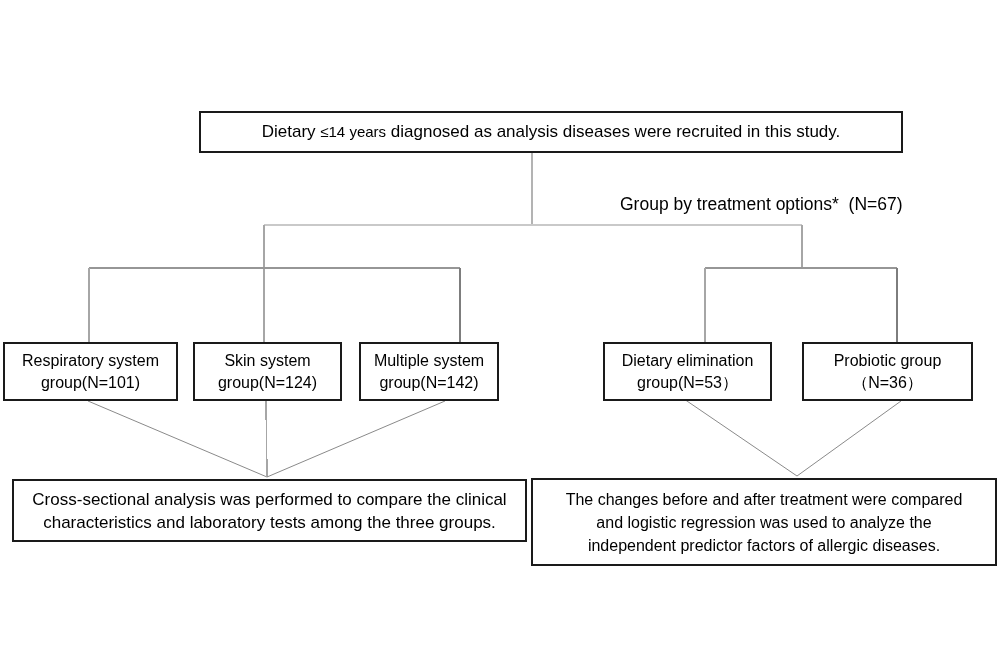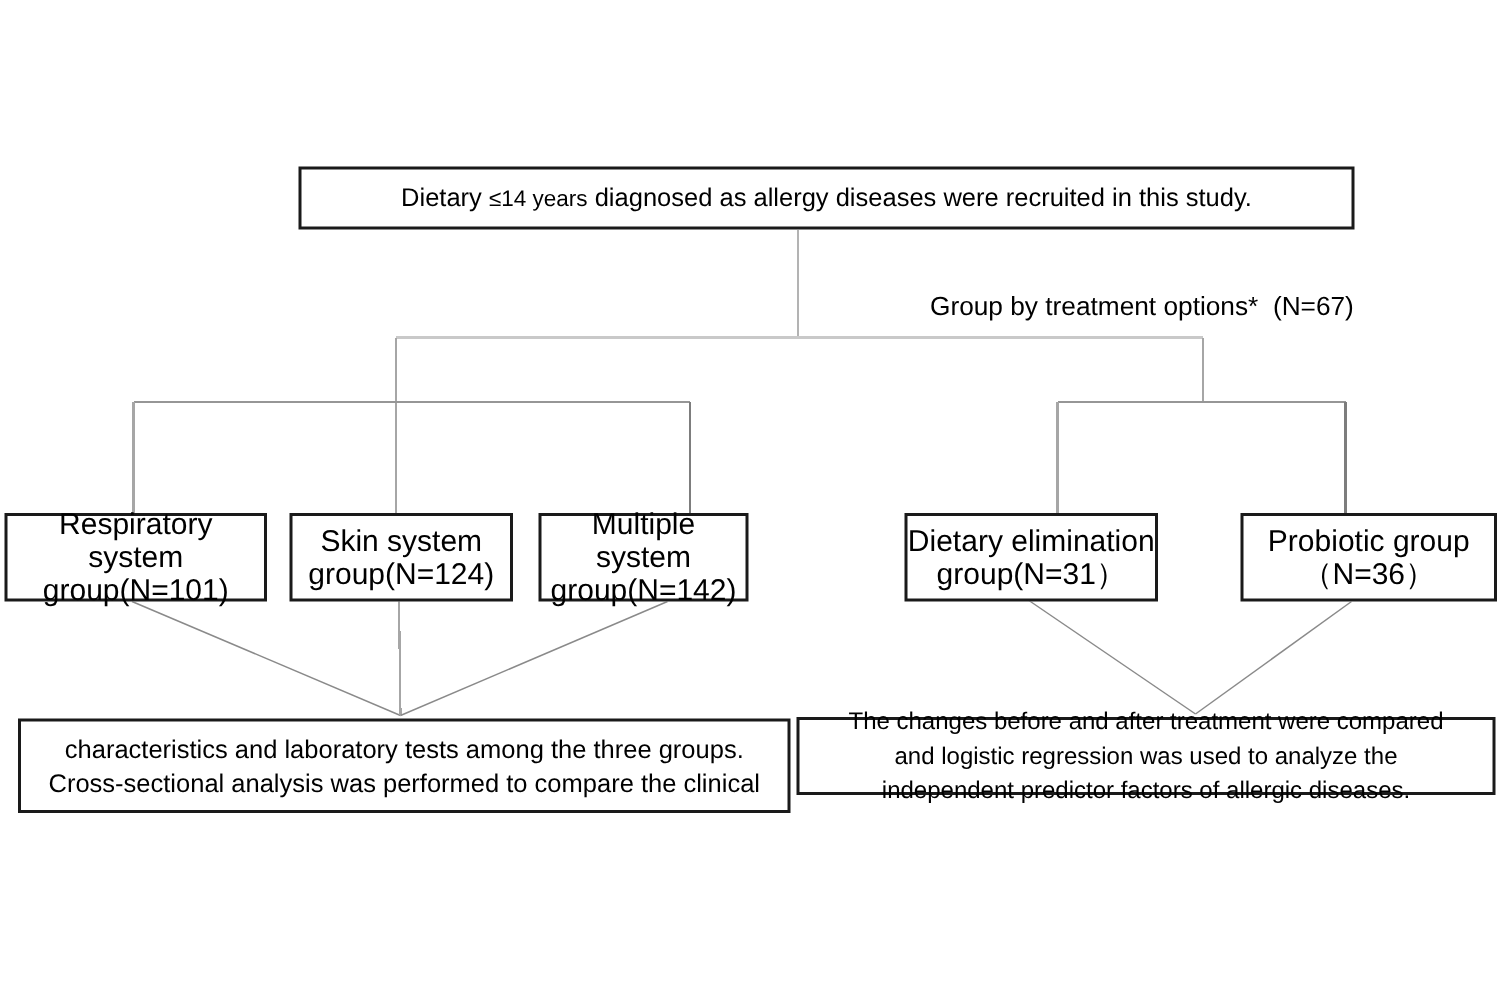--- a/index.html
+++ b/index.html
@@ -40,41 +40,41 @@
     width: 704px;
     height: 42px;
     font-size: 17px;
   }
   .top-box .small-inline {
     font-size: 15px;
   }
   .group-box {
     top: 342px;
     height: 59px;
-    font-size: 20px;
+    font-size: 16px;
     line-height: 22px;
   }
   .box-respiratory { left: 3px;   width: 175px; }
   .box-skin        { left: 193px; width: 149px; }
   .box-multiple    { left: 359px; width: 140px; }
   .box-dietary     { left: 603px; width: 169px; }
-  .box-probiotic   { left: 827px; width: 171px; }
+  .box-probiotic   { left: 802px; width: 171px; }
   .outcome-box-left {
     left: 12px;
     top: 479px;
     width: 515px;
     height: 63px;
     font-size: 17px;
     line-height: 23px;
   }
   .outcome-box-right {
     left: 531px;
     top: 478px;
     width: 466px;
-    height: 52px;
+    height: 88px;
     font-size: 16px;
     line-height: 23px;
   }
   .branch-label {
     position: absolute;
     font-size: 17.5px;
     white-space: pre;
   }
   .label-systems {
     left: 114px;
@@ -115,51 +115,51 @@
     <line x1="88" y1="401" x2="267" y2="477" stroke="#8a8a8a" stroke-width="1"></line>
     <line x1="266" y1="400" x2="267" y2="477" stroke="#a6a6a6" stroke-width="1.5" shape-rendering="crispEdges"></line>
     <line x1="445" y1="401" x2="267" y2="477" stroke="#8a8a8a" stroke-width="1"></line>
 
     <line x1="684" y1="399" x2="797" y2="476" stroke="#8a8a8a" stroke-width="1"></line>
     <line x1="901" y1="401" x2="797" y2="476" stroke="#8a8a8a" stroke-width="1"></line>
   </svg>
 
   <div class="box top-box">
     <div>
-      <span>Dietary </span><span class="small-inline">≤14 years</span><span> diagnosed as allergy diseases were recruited in this study.</span>
+      <span>Dietary </span><span class="small-inline">≤14 years</span><span> diagnosed as analysis diseases were recruited in this study.</span>
     </div>
   </div>
 
   <div class="branch-label label-treatment">Group by treatment options*  (N=67)</div>
 
   <div class="box group-box box-respiratory">
     <div>Respiratory system</div>
     <div>group(N=101)</div>
   </div>
   <div class="box group-box box-skin">
     <div>Skin system</div>
     <div>group(N=124)</div>
   </div>
   <div class="box group-box box-multiple">
     <div>Multiple system</div>
     <div>group(N=142)</div>
   </div>
 
   <div class="box group-box box-dietary">
     <div>Dietary elimination</div>
-    <div>group(N=31）</div>
+    <div>group(N=53）</div>
   </div>
   <div class="box group-box box-probiotic">
     <div>Probiotic group</div>
     <div>（N=36）</div>
   </div>
 
   <div class="box outcome-box-left">
+    <div>Cross-sectional analysis was performed to compare the clinical</div>
     <div>characteristics and laboratory tests among the three groups.</div>
-    <div>Cross-sectional analysis was performed to compare the clinical</div>
   </div>
   <div class="box outcome-box-right">
     <div>The changes before and after treatment were compared</div>
     <div>and logistic regression was used to analyze the</div>
     <div>independent predictor factors of allergic diseases.</div>
   </div>
 
 </div>
 
 </body></html>

